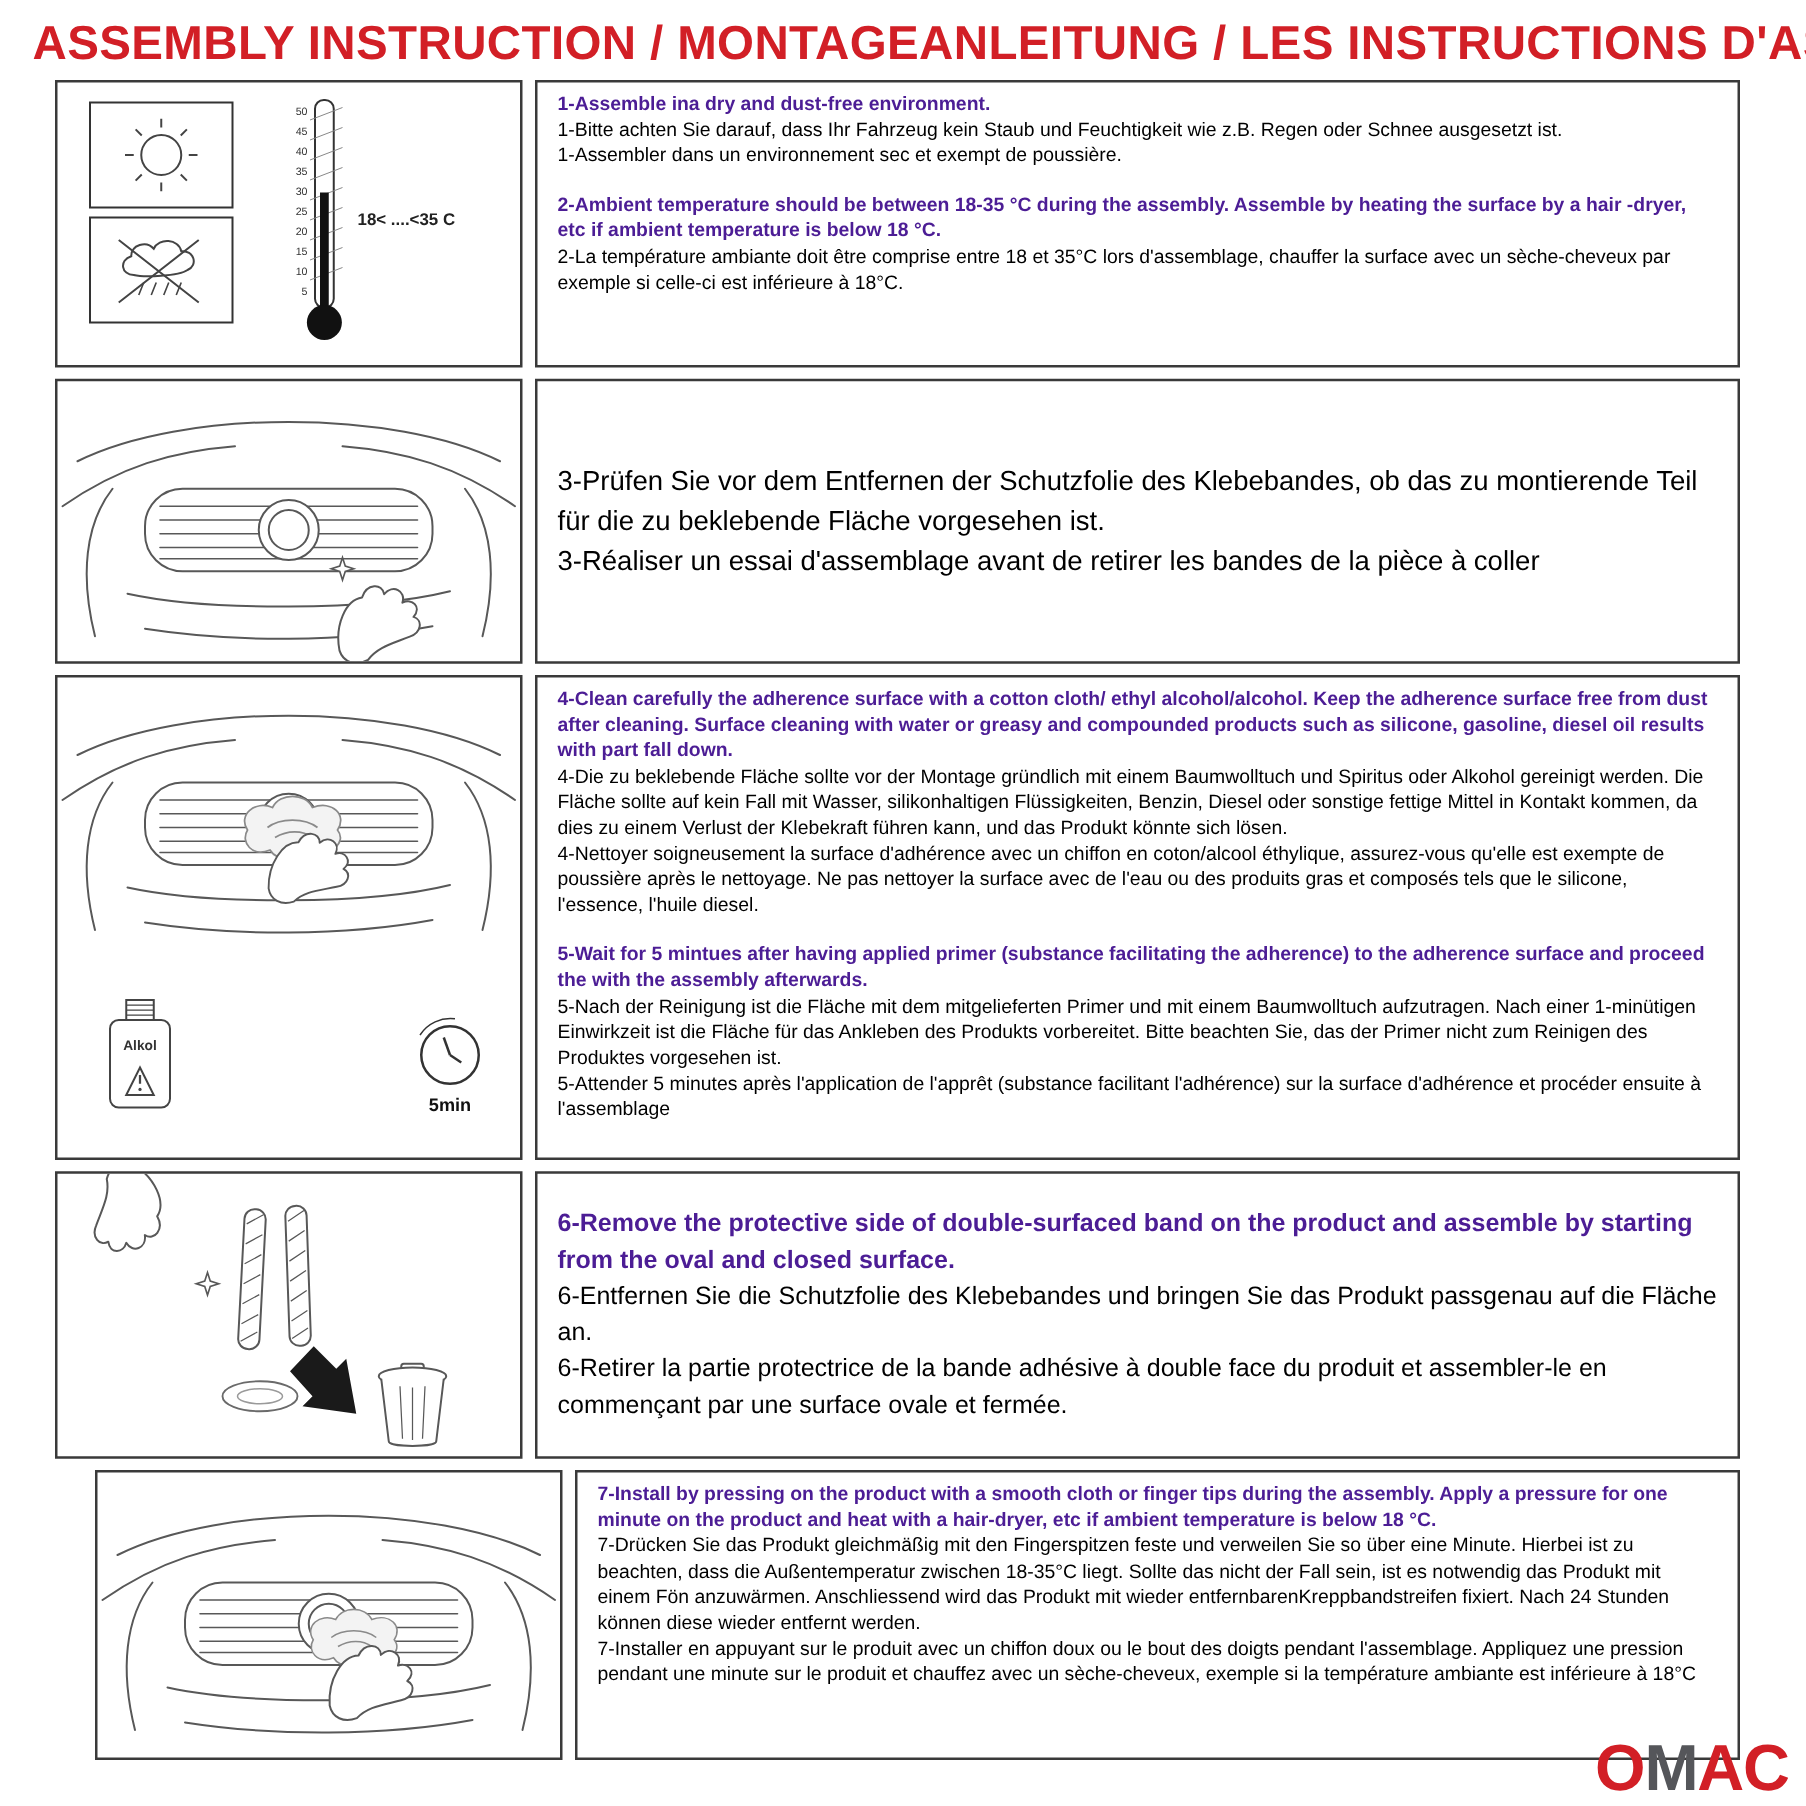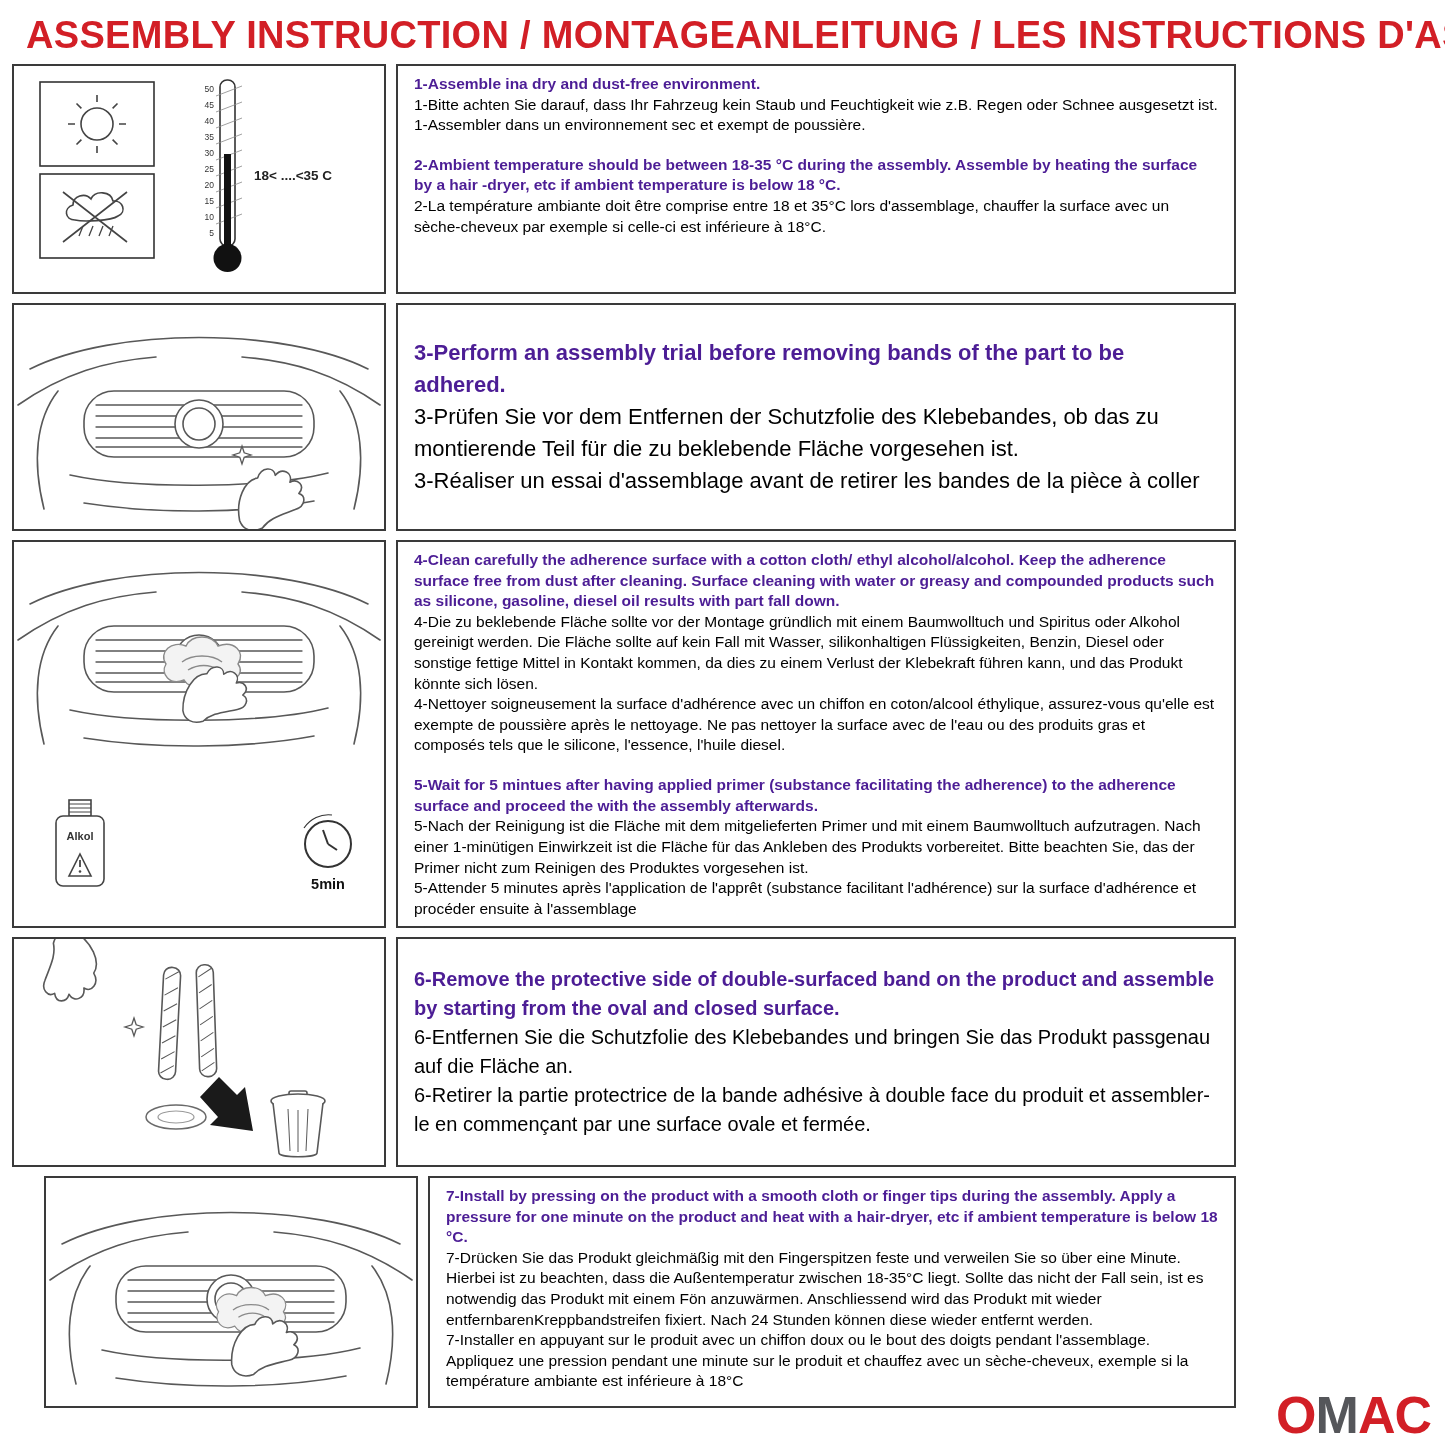--- a/index.html
+++ b/index.html
@@ -1,19 +1,19 @@
 <!DOCTYPE html>
 <html><head>
 <meta charset="utf-8">
 <style>
   * { box-sizing: border-box; margin: 0; padding: 0; }
   html, body { width: 1445px; height: 1445px; background: #ffffff; font-family: "Liberation Sans", sans-serif; }
   .page { position: relative; width: 1445px; height: 1445px; overflow: hidden; background: #fff; }
   .title { position: absolute; left: 26px; top: 14px; font-size: 38px; font-weight: 700; letter-spacing: 0.3px; white-space: nowrap; }
-  .rows { position: absolute; left: 12px; top: 64px; width: 1224px; display: flex; flex-direction: column; gap: 9px; }
+  .rows { position: absolute; left: 44px; top: 64px; width: 1348px; display: flex; flex-direction: column; gap: 9px; }
   .row { display: flex; gap: 10px; }
   .r1 { height: 230px; } .r2 { height: 228px; } .r3 { height: 388px; } .r4 { height: 230px; } .r5 { height: 232px; padding-left: 32px; }
   .imgbox { flex: 0 0 374px; width: 374px; border: 2px solid #3a3a3a; background: #fff; display: flex; align-items: center; justify-content: center; overflow: hidden; }
   .textbox { flex: 1; border: 2px solid #3a3a3a; background: #fff; padding: 8px 16px; color: #4e4e4e; overflow: hidden; display: flex; flex-direction: column; }
   .vcenter { justify-content: center; }
   .fs15 { font-size: 15.5px; line-height: 1.33; }
   .fs20 { font-size: 20px; line-height: 1.45; }
   .fs22 { font-size: 22px; line-height: 1.45; }
   .p-bold { font-weight: 700; color: #4c1d95; }
   .p-norm { font-weight: 400; color: #000000; }
@@ -132,21 +132,20 @@
 
     <div class="row r2">
       <div class="imgbox">
         <svg width="370" height="224" viewBox="0 0 370 224">
           <use href="#car-sketch" transform="translate(0,4)"></use>
           <use href="#star" transform="translate(228,150)"></use>
           <use href="#hand-sketch" transform="translate(248,166) rotate(18)"></use>
         </svg>
       </div>
       <div class="textbox fs22 vcenter">
-        <p class="p-bold">3-Perform an assembly trial before removing bands of the part to be adhered.</p>
         <p class="p-norm">3-Prüfen Sie vor dem Entfernen der Schutzfolie des Klebebandes, ob das zu montierende Teil für die zu beklebende Fläche vorgesehen ist.</p>
         <p class="p-norm">3-Réaliser un essai d'assemblage avant de retirer les bandes de la pièce à coller</p>
       </div>
     </div>
 
     <div class="row r3">
       <div class="imgbox">
         <svg width="370" height="384" viewBox="0 0 370 384">
           <use href="#car-sketch" transform="translate(0,2)"></use>
           <g transform="translate(188,120)">

